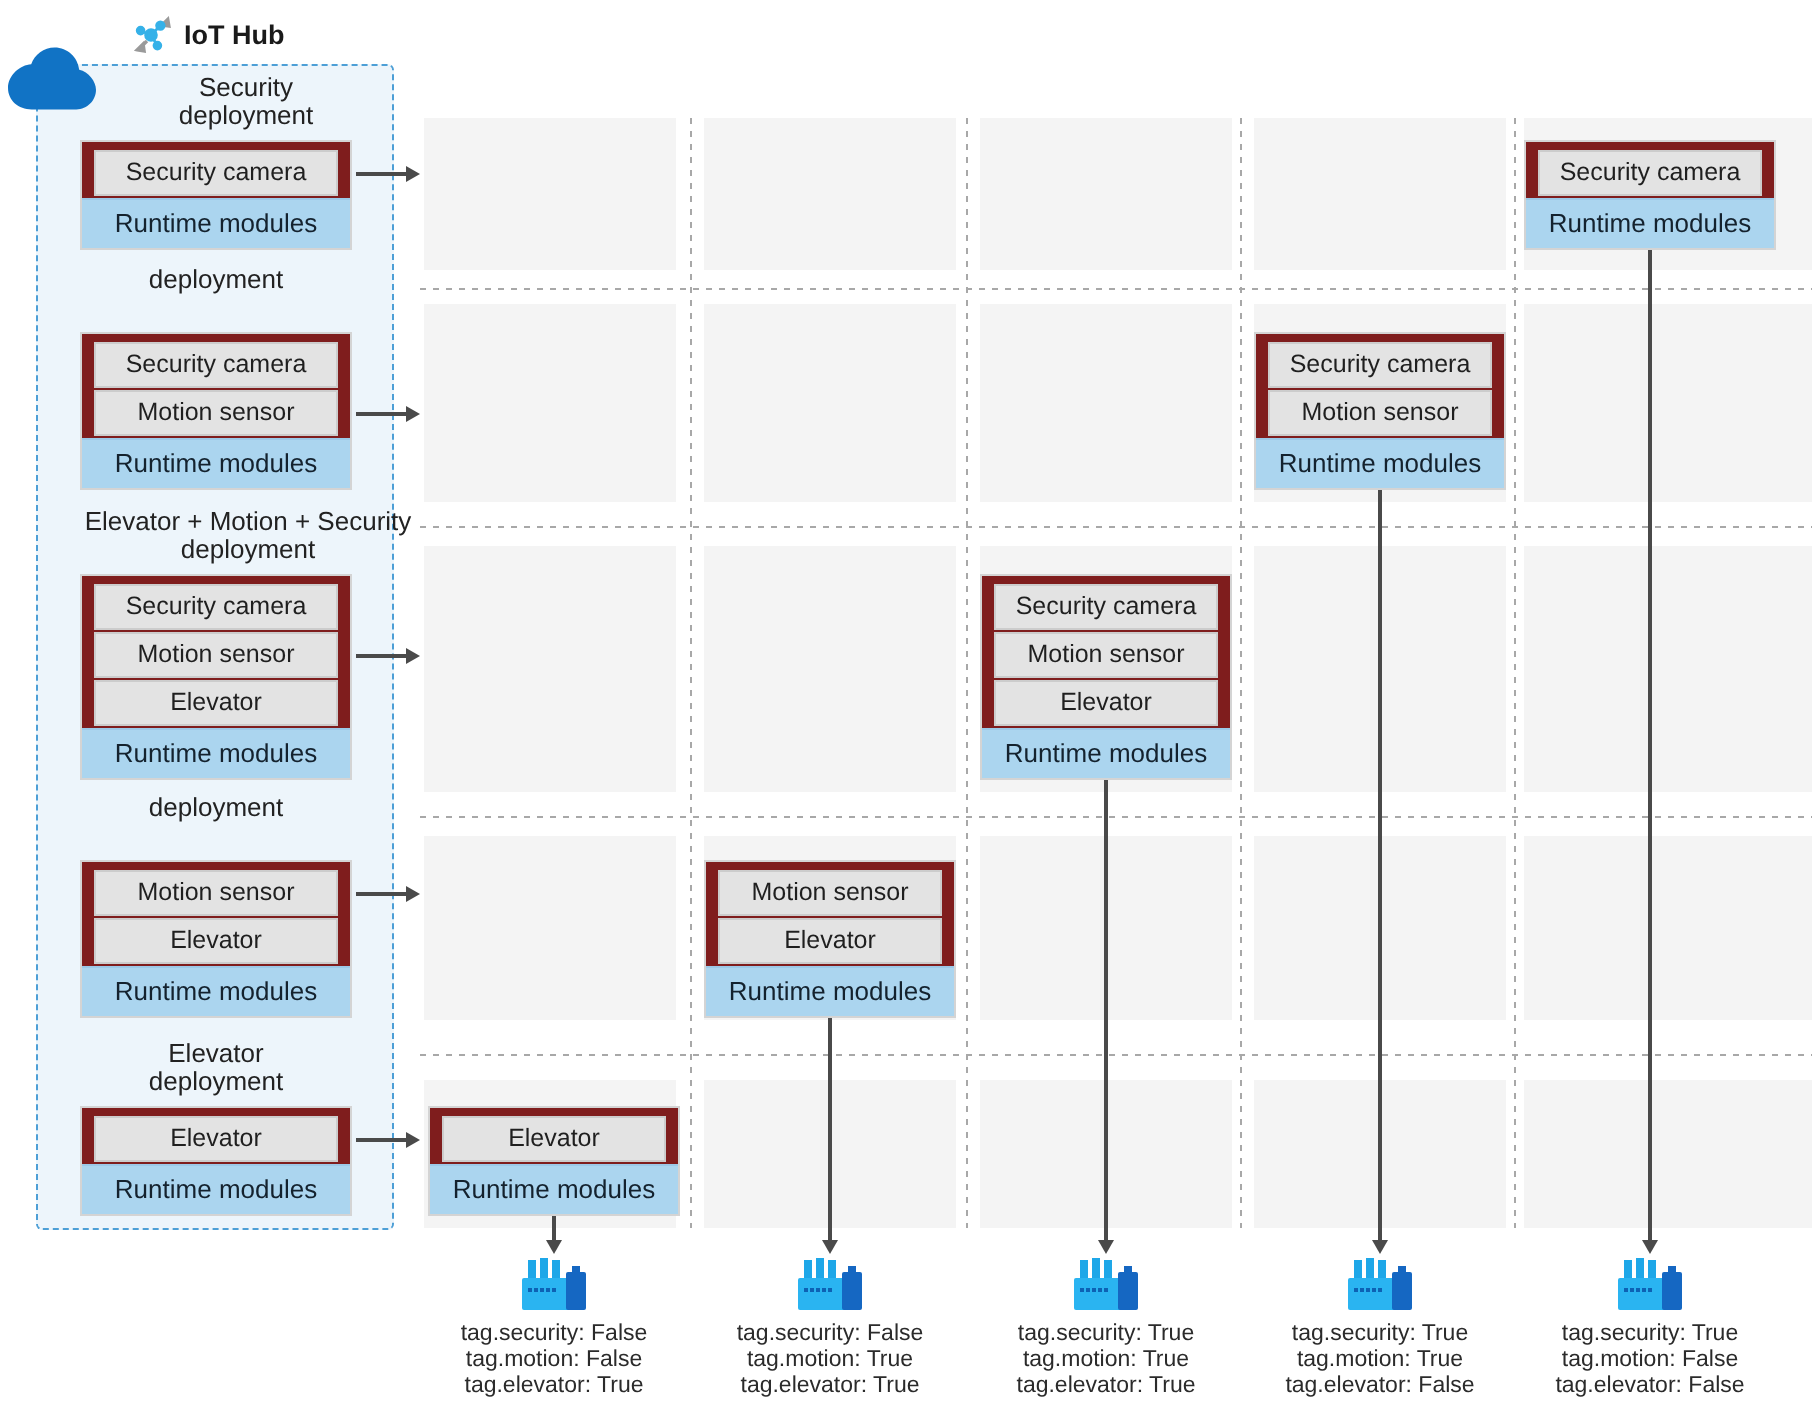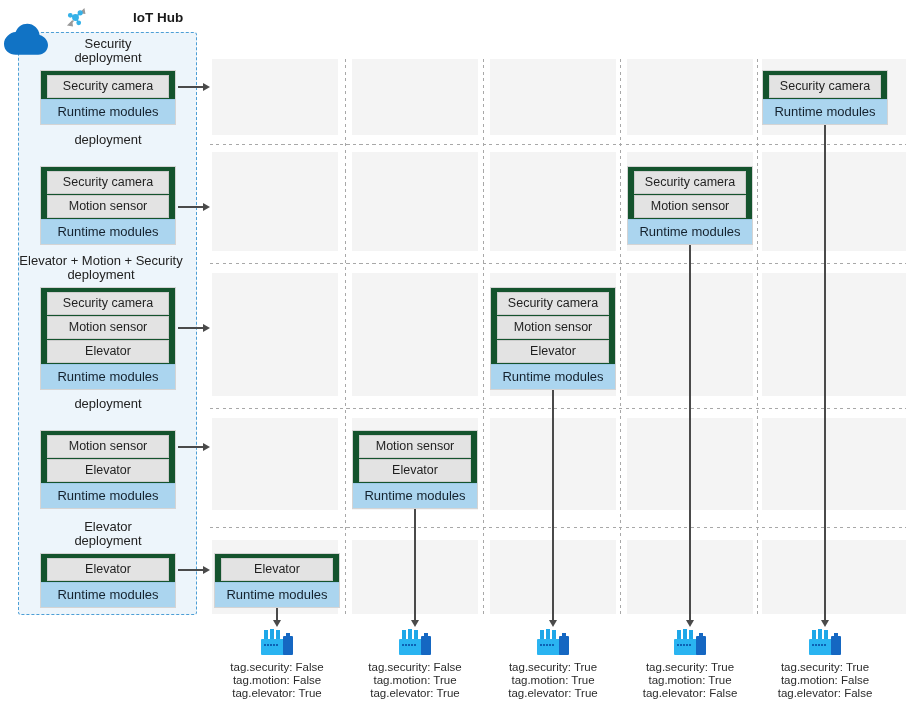--- a/index.html
+++ b/index.html
@@ -10,32 +10,32 @@
   }
   .abs{position:absolute;}
   
   #hub-box{
     left:18px;top:32px;width:179px;height:583px;
     background:var(--hub-fill);border:1.5px dashed var(--hub-border);
     border-radius:3px;box-sizing:border-box;
   }
   
   #hub-header{left:66px;top:6px;height:22px;display:flex;align-items:center;gap:5px;}
-  #hub-title{font-size:13.5px;font-weight:bold;color:#1a1a1a;white-space:nowrap;margin-left:41px;}
+  #hub-title{font-size:13.5px;font-weight:bold;color:#1a1a1a;white-space:nowrap;}
   
   .cell{background:var(--cell-bg);}
   .vline{width:1px;background:repeating-linear-gradient(to bottom,#a8a8a8 0 3px,transparent 3px 6.5px);}
   .hline{height:1px;background:repeating-linear-gradient(to right,#a8a8a8 0 3px,transparent 3px 6.5px);}
   
   .dep-title{
     width:200px;text-align:center;font-size:13px;line-height:14px;color:#222;
   }
   
   .card{
-    background:#14532d;border:1px solid #d4d4d4;box-sizing:border-box;
+    background:#7f1d1d;border:1px solid #d4d4d4;box-sizing:border-box;
     padding:4px 6px 0 6px;
   }
   .mod{
     height:21px;line-height:21px;margin-bottom:1px;
     background:var(--gray-box);border:1px solid #cccccc;
     text-align:center;font-size:12.5px;color:#1f1f1f;
   }
   .runtime{
     height:25px;line-height:24px;margin:0 -6px;
     background:var(--blue-box);border-top:1px solid #9cc9e8;
@@ -116,41 +116,41 @@
     <div class="cell abs" style="left: 627px; top: 540px; width: 126px; height: 74px;"></div>
     <div class="cell abs" style="left: 762px; top: 540px; width: 144px; height: 74px;"></div>
     <div class="vline abs" style="left: 345px; top: 59px; width: 1px; height: 555px;"></div>
     <div class="vline abs" style="left: 483px; top: 59px; width: 1px; height: 555px;"></div>
     <div class="vline abs" style="left: 620px; top: 59px; width: 1px; height: 555px;"></div>
     <div class="vline abs" style="left: 757px; top: 59px; width: 1px; height: 555px;"></div>
     <div class="hline abs" style="left: 210px; top: 144px; width: 696px; height: 1px;"></div>
     <div class="hline abs" style="left: 210px; top: 263px; width: 696px; height: 1px;"></div>
     <div class="hline abs" style="left: 210px; top: 408px; width: 696px; height: 1px;"></div>
     <div class="hline abs" style="left: 210px; top: 527px; width: 696px; height: 1px;"></div>
-    <div class="dep-title abs" style="left: 8px; top: 37px; width: 200px; height: 28px;">
+    <div class="dep-title abs" style="left: 23px; top: 37px; width: 200px; height: 28px;">
       <div>Security</div>
       <div>deployment</div>
     </div>
     <div class="card abs" style="left: 40px; top: 70px; width: 136px; height: 55px;">
       <div class="mod">Security camera</div>
       <div class="runtime">Runtime modules</div>
     </div>
     <div class="arrow-line-h abs" style="left: 178px; top: 86px; width: 26px;"></div>
     <div class="arrow-head-right abs" style="left: 203px; top: 82.8px;"></div>
     <div class="dep-title abs" style="left: 8px; top: 133px; width: 200px; height: 28px;">
       <div>deployment</div>
     </div>
     <div class="card abs" style="left: 40px; top: 166px; width: 136px; height: 79px;">
       <div class="mod">Security camera</div>
       <div class="mod">Motion sensor</div>
       <div class="runtime">Runtime modules</div>
     </div>
     <div class="arrow-line-h abs" style="left: 178px; top: 206px; width: 26px;"></div>
     <div class="arrow-head-right abs" style="left: 203px; top: 202.8px;"></div>
-    <div class="dep-title abs" style="left: 1px; top: 254px; width: 200px; height: 28px;">
+    <div class="dep-title abs" style="left: 24px; top: 254px; width: 200px; height: 28px;">
       <div>Elevator + Motion + Security</div>
       <div>deployment</div>
     </div>
     <div class="card abs" style="left: 40px; top: 287px; width: 136px; height: 103px;">
       <div class="mod">Security camera</div>
       <div class="mod">Motion sensor</div>
       <div class="mod">Elevator</div>
       <div class="runtime">Runtime modules</div>
     </div>
     <div class="arrow-line-h abs" style="left: 178px; top: 327px; width: 26px;"></div>

